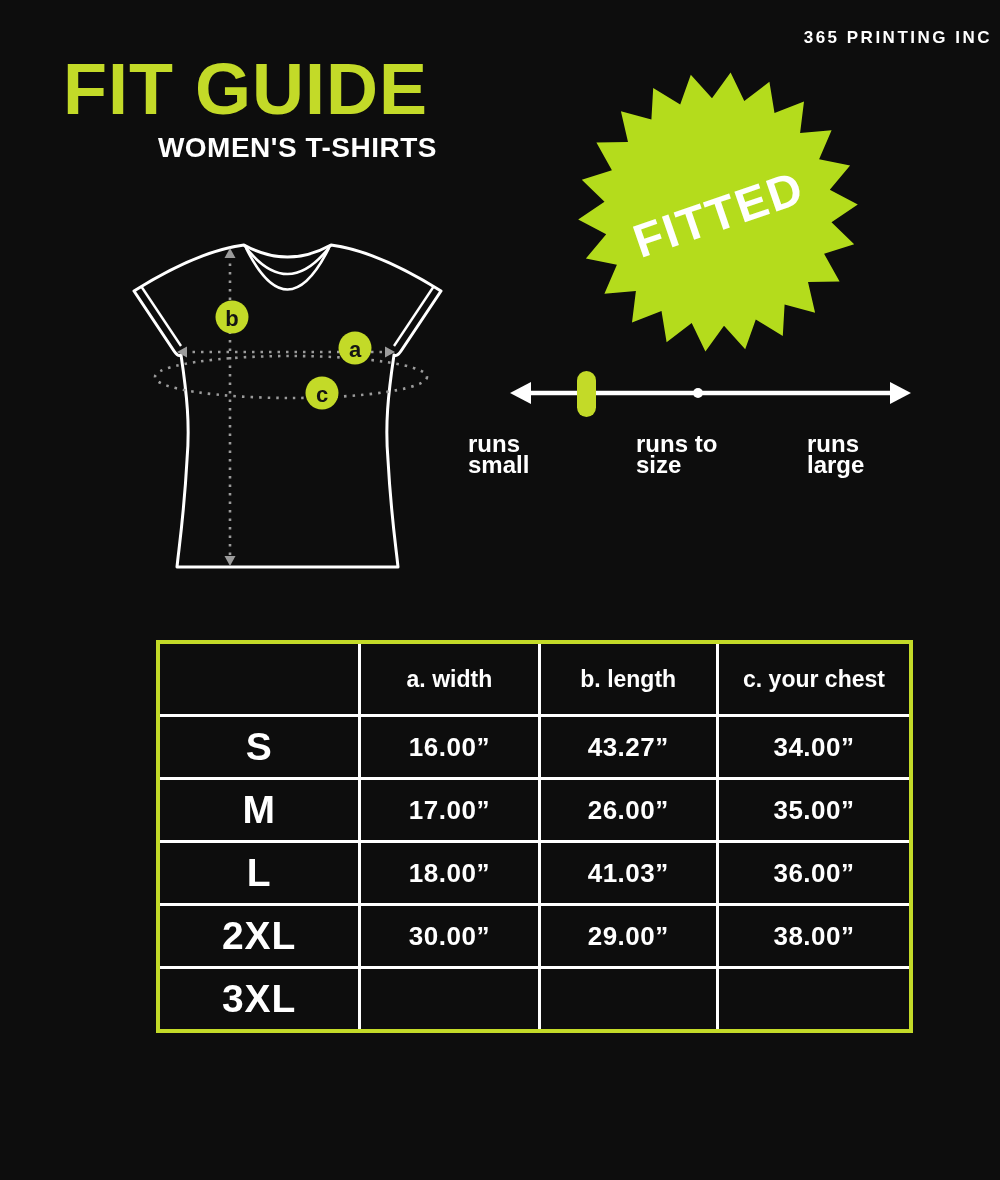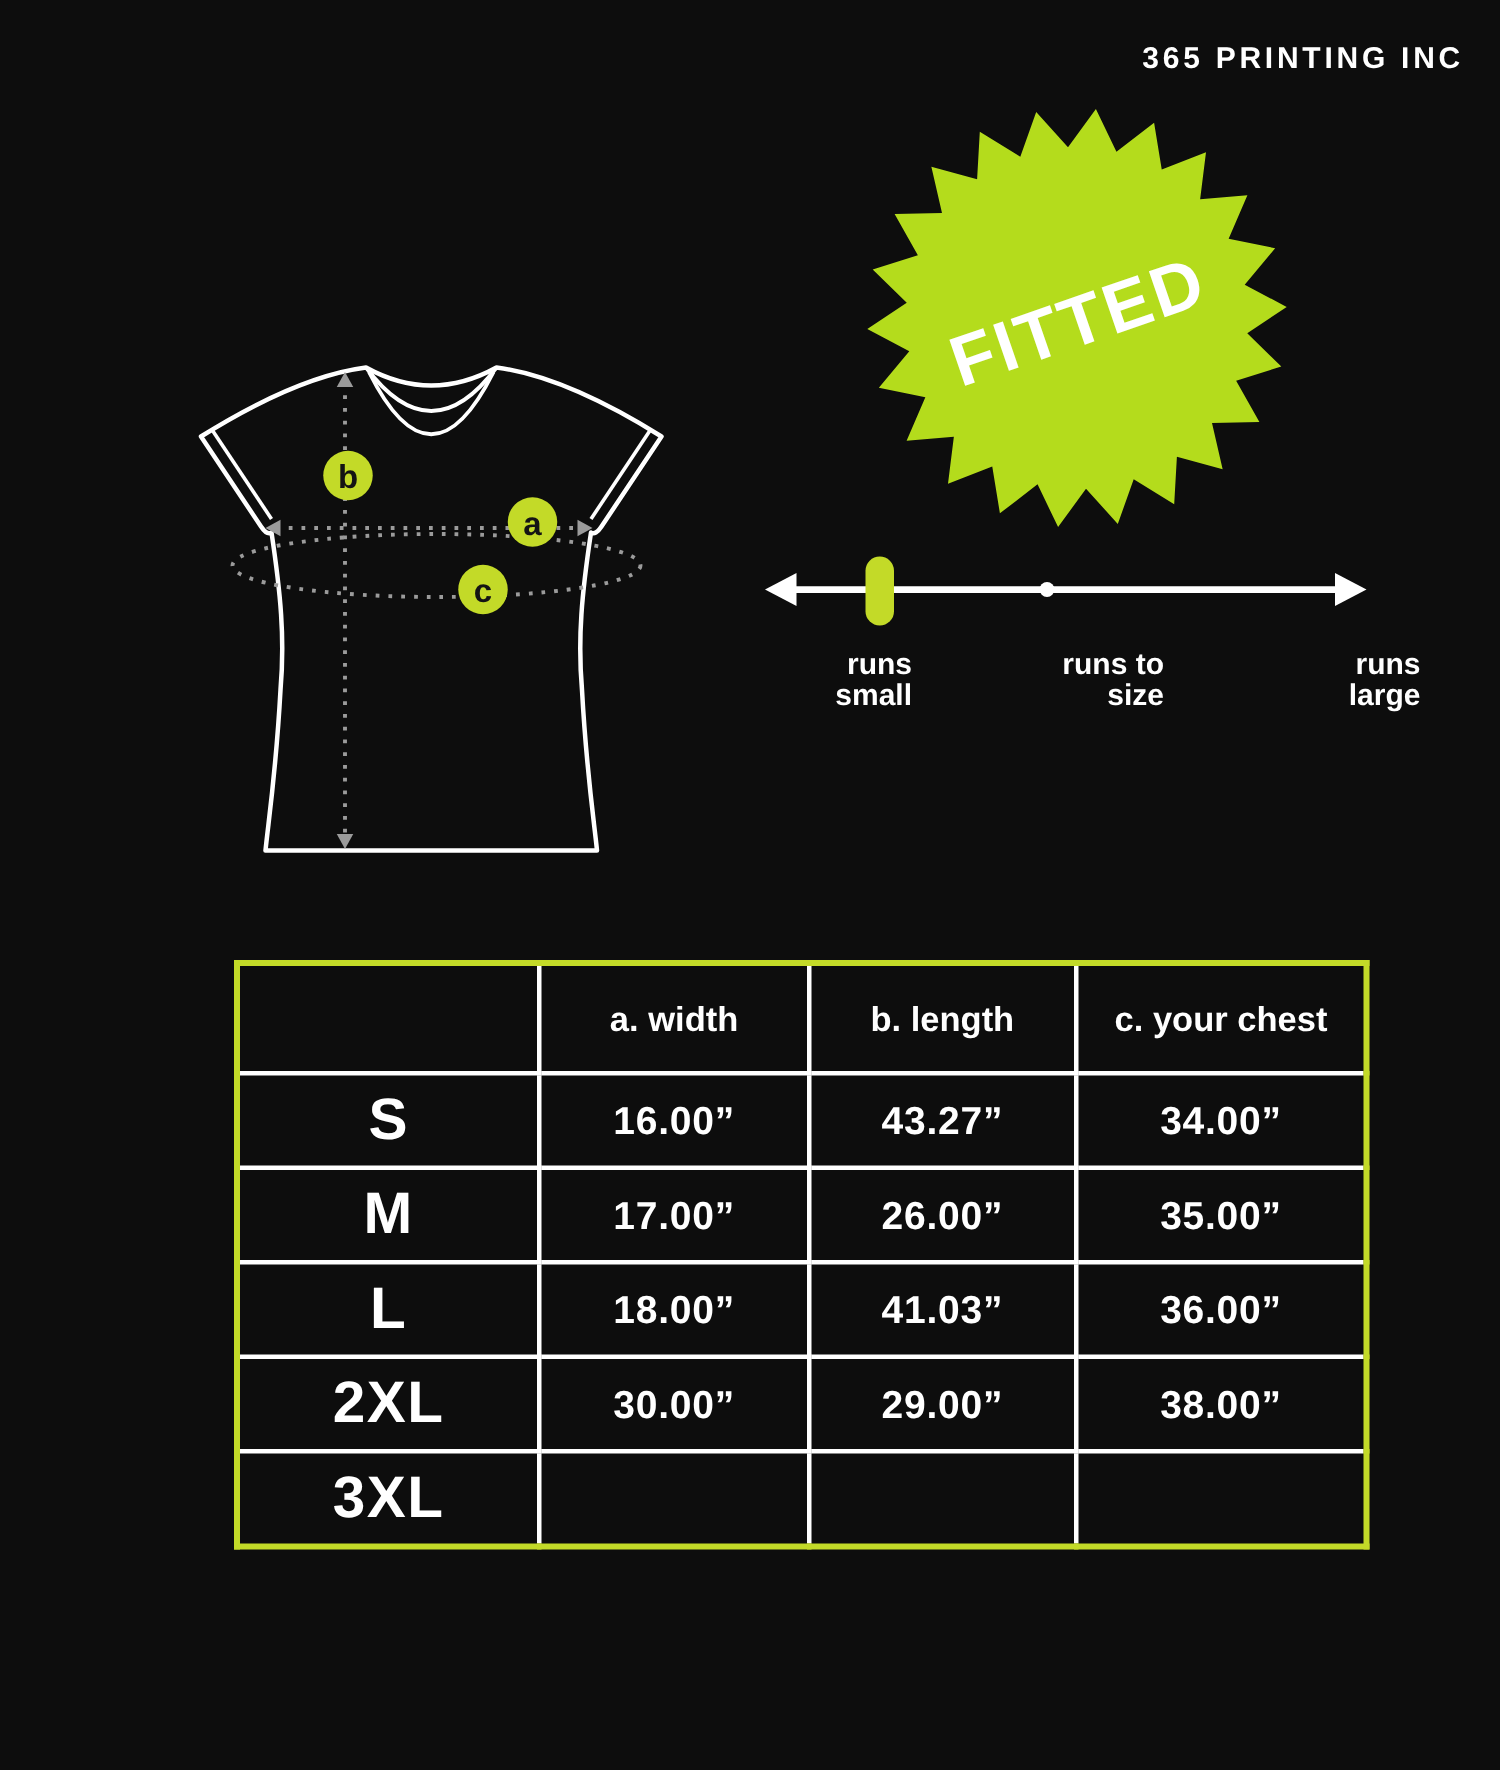--- a/index.html
+++ b/index.html
@@ -8,42 +8,42 @@
     font-family:"Liberation Sans","DejaVu Sans",sans-serif;
     -webkit-font-smoothing:antialiased;
   }
   .page{
     position:relative;width:1000px;height:1180px;
     background:var(--bg,#0d0d0d);overflow:hidden;
     color:#fff;
   }
   
   .brand{
-    position:absolute;top:28px;right:24px;
-    font-size:20px;font-weight:bold;letter-spacing:2.5px;color:#fff;
+    position:absolute;top:28px;right:8px;
+    font-size:17px;font-weight:bold;letter-spacing:2.5px;color:#fff;
     white-space:nowrap;
   }
   
   .title-block{position:absolute;left:63px;top:52px;width:374px;}
   .title{
     font-size:72px;font-weight:bold;letter-spacing:1px;line-height:1.05;
     color:var(--accent,#c3da28);white-space:nowrap;
   }
   .subtitle{
     font-size:28px;font-weight:bold;letter-spacing:0.5px;color:#fff;
     text-align:right;margin-top:4px;white-space:nowrap;
   }
   
   .tshirt-svg{position:absolute;left:90px;top:225px;}
   .badge-svg{position:absolute;left:573px;top:67px;}
   .scale-svg{position:absolute;left:503px;top:356px;}
   .scale-label{
     position:absolute;top:433px;width:140px;
-    font-size:20px;font-weight:bold;line-height:21px;color:#fff;
-    text-align:right;
+    font-size:24px;font-weight:bold;line-height:21px;color:#fff;
+    text-align:left;
   }
   .scale-label.l1{left:468px;}
   .scale-label.l2{left:636px;}
   .scale-label.l3{left:807px;}
   
   .size-table-wrap{position:absolute;left:128px;top:640px;width:757px;padding-left:28px;}
   table.size-table{
     width:100%;border-collapse:collapse;
     border:4px solid var(--accent,#c3da28);
     table-layout:fixed;
@@ -63,20 +63,24 @@
   }
   .svg-txt{font-family:"Liberation Sans","DejaVu Sans",sans-serif;}
 </style>
 </head>
 <body>
 
 <div class="page">
 
   <div class="brand">365 PRINTING INC</div>
 
+  <div class="title-block">
+    <div class="title">FIT GUIDE</div>
+    <div class="subtitle">WOMEN'S T-SHIRTS</div>
+  </div>
 
   <svg class="tshirt-svg" width="380" height="360" viewBox="0 0 380 360">
 
     <path d="M154,20 Q108,26 44,66 L84,126 Q88,132 91,130
              C97,170 100,200 97,235 C94,290 89,322 87,342
              L308,342
              C306,322 301,290 298,235 C295,200 298,170 304,130
              Q307,132 311,126 L351,66 Q287,26 241,20
              Q197.5,44 154,20 Z" fill="#0d0d0d" stroke="#ffffff" stroke-width="3" stroke-linejoin="round" stroke-linecap="round"></path>
 

